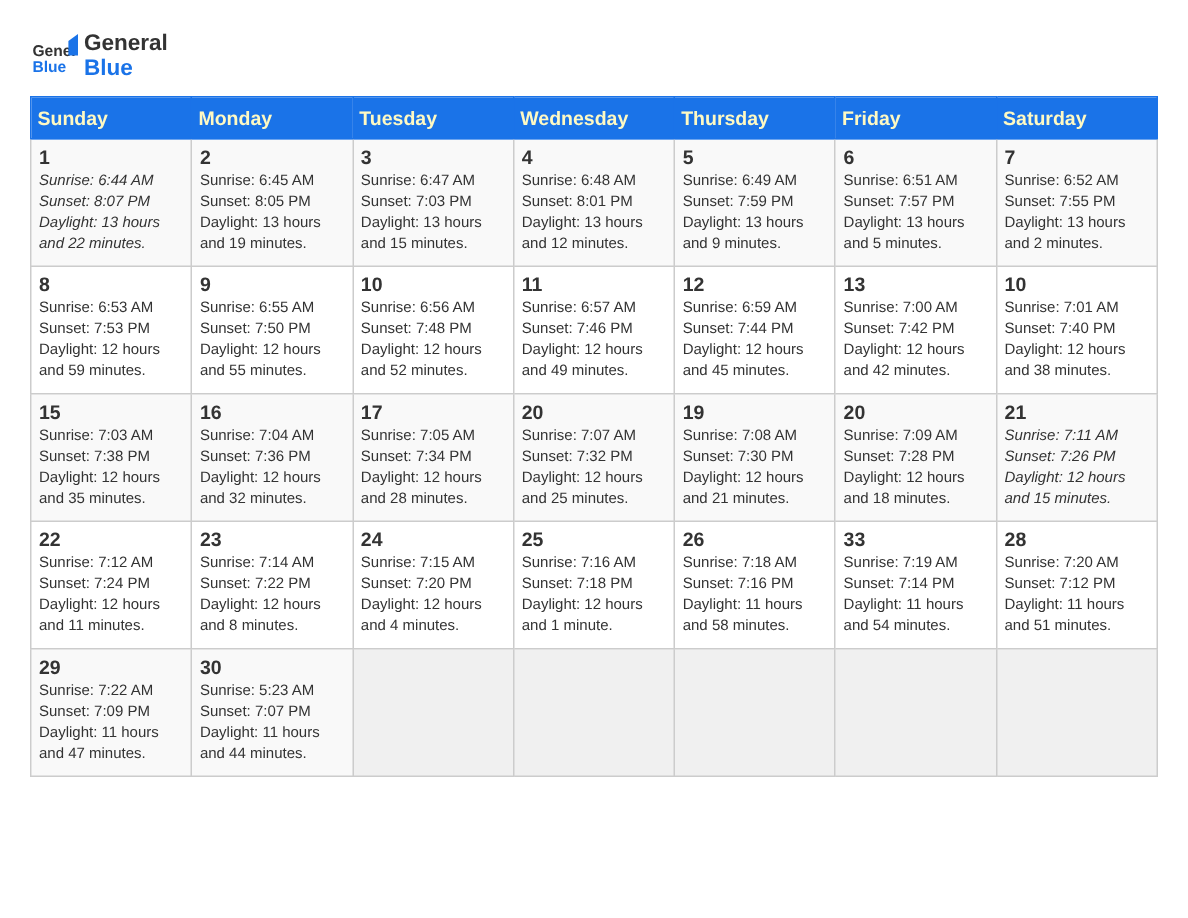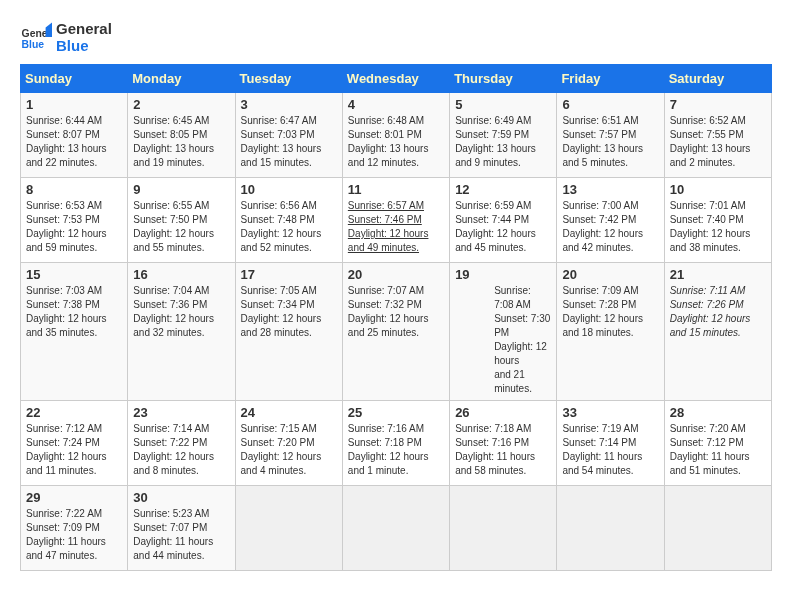--- a/index.html
+++ b/index.html
@@ -112,21 +112,21 @@
         <th>Wednesday</th>
         <th>Thursday</th>
         <th>Friday</th>
         <th>Saturday</th>
       </tr>
   </thead>
   <tbody id="calendar-body">
   <tr>
         <td>
           <span class="day-number">1</span>
-          <div class="day-info" style="white-space: pre-line;">Sunrise: 6:44 AM
+          <div class="day-info" style="white-space: pre-line; font-style: italic;">Sunrise: 6:44 AM
 Sunset: 8:07 PM
 Daylight: 13 hours
 and 22 minutes.</div>
         </td>
         <td>
           <span class="day-number">2</span>
           <div class="day-info" style="white-space: pre-line;">Sunrise: 6:45 AM
 Sunset: 8:05 PM
 Daylight: 13 hours
 and 19 minutes.</div>
@@ -184,21 +184,21 @@
         </td>
         <td>
           <span class="day-number">10</span>
           <div class="day-info" style="white-space: pre-line;">Sunrise: 6:56 AM
 Sunset: 7:48 PM
 Daylight: 12 hours
 and 52 minutes.</div>
         </td>
         <td>
           <span class="day-number">11</span>
-          <div class="day-info" style="white-space: pre-line; text-decoration: underline;">Sunrise: 6:57 AM
+          <div class="day-info" style="white-space: pre-line;">Sunrise: 6:57 AM
 Sunset: 7:46 PM
 Daylight: 12 hours
 and 49 minutes.</div>
         </td>
         <td>
           <span class="day-number">12</span>
           <div class="day-info" style="white-space: pre-line;">Sunrise: 6:59 AM
 Sunset: 7:44 PM
 Daylight: 12 hours
 and 45 minutes.</div>
@@ -242,21 +242,21 @@
         </td>
         <td>
           <span class="day-number">20</span>
           <div class="day-info" style="white-space: pre-line;">Sunrise: 7:07 AM
 Sunset: 7:32 PM
 Daylight: 12 hours
 and 25 minutes.</div>
         </td>
         <td>
           <span class="day-number">19</span>
-          <div class="day-info" style="white-space: pre-line; margin-left: 39px;">Sunrise: 7:08 AM
+          <div class="day-info" style="white-space: pre-line;">Sunrise: 7:08 AM
 Sunset: 7:30 PM
 Daylight: 12 hours
 and 21 minutes.</div>
         </td>
         <td>
           <span class="day-number">20</span>
           <div class="day-info" style="white-space: pre-line;">Sunrise: 7:09 AM
 Sunset: 7:28 PM
 Daylight: 12 hours
 and 18 minutes.</div>

